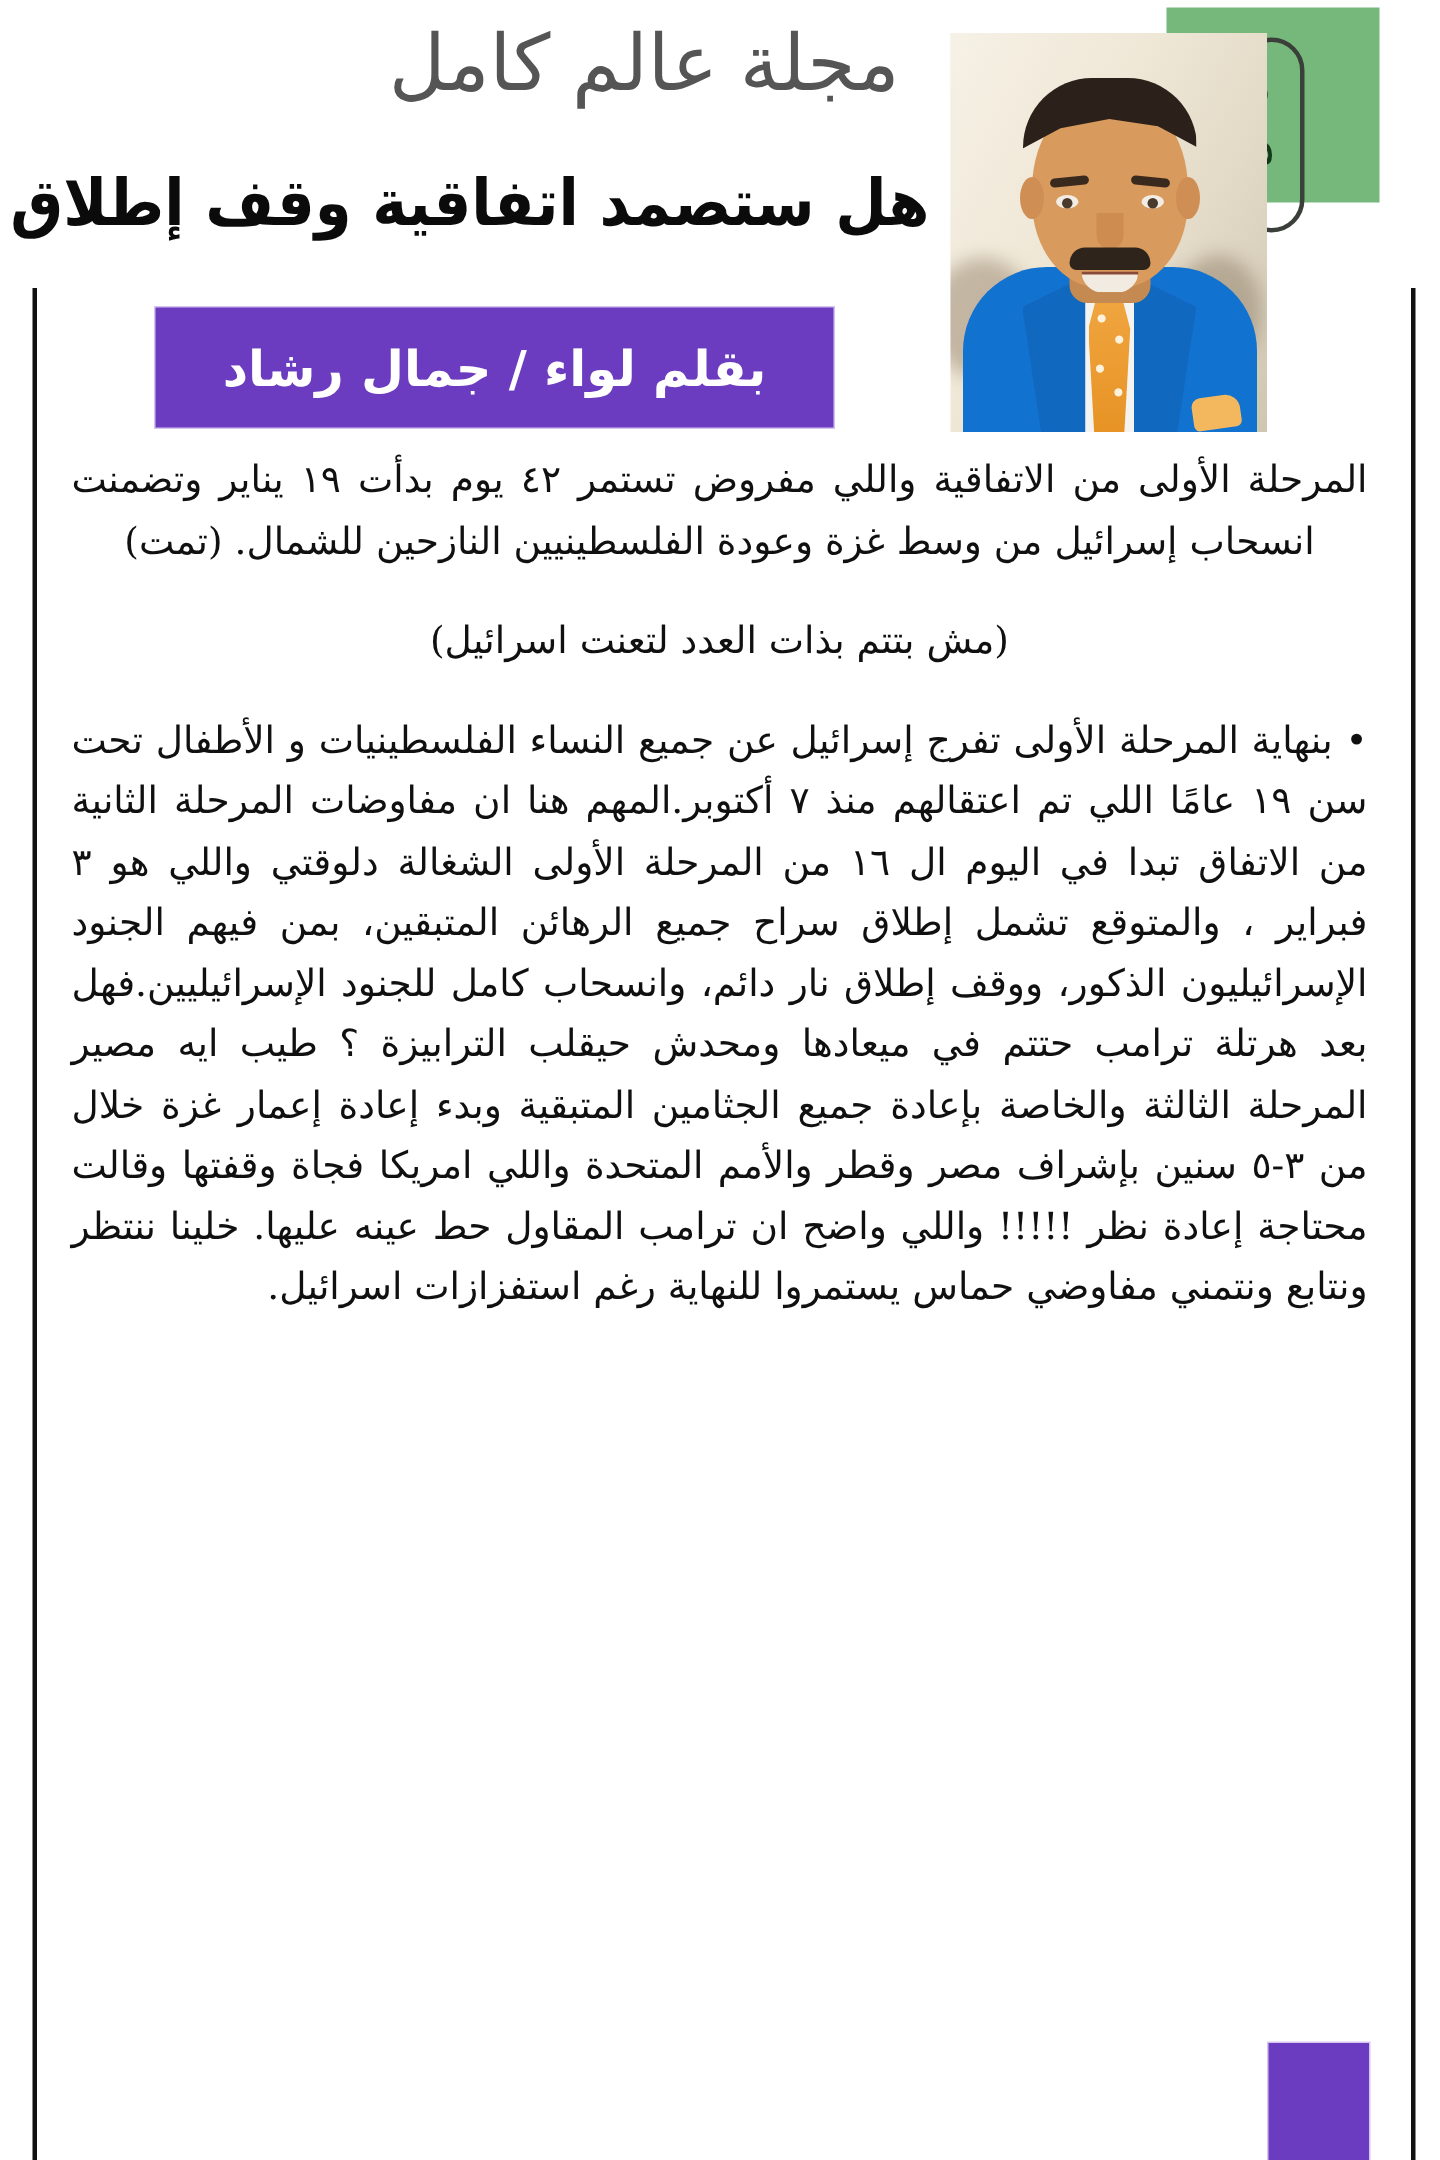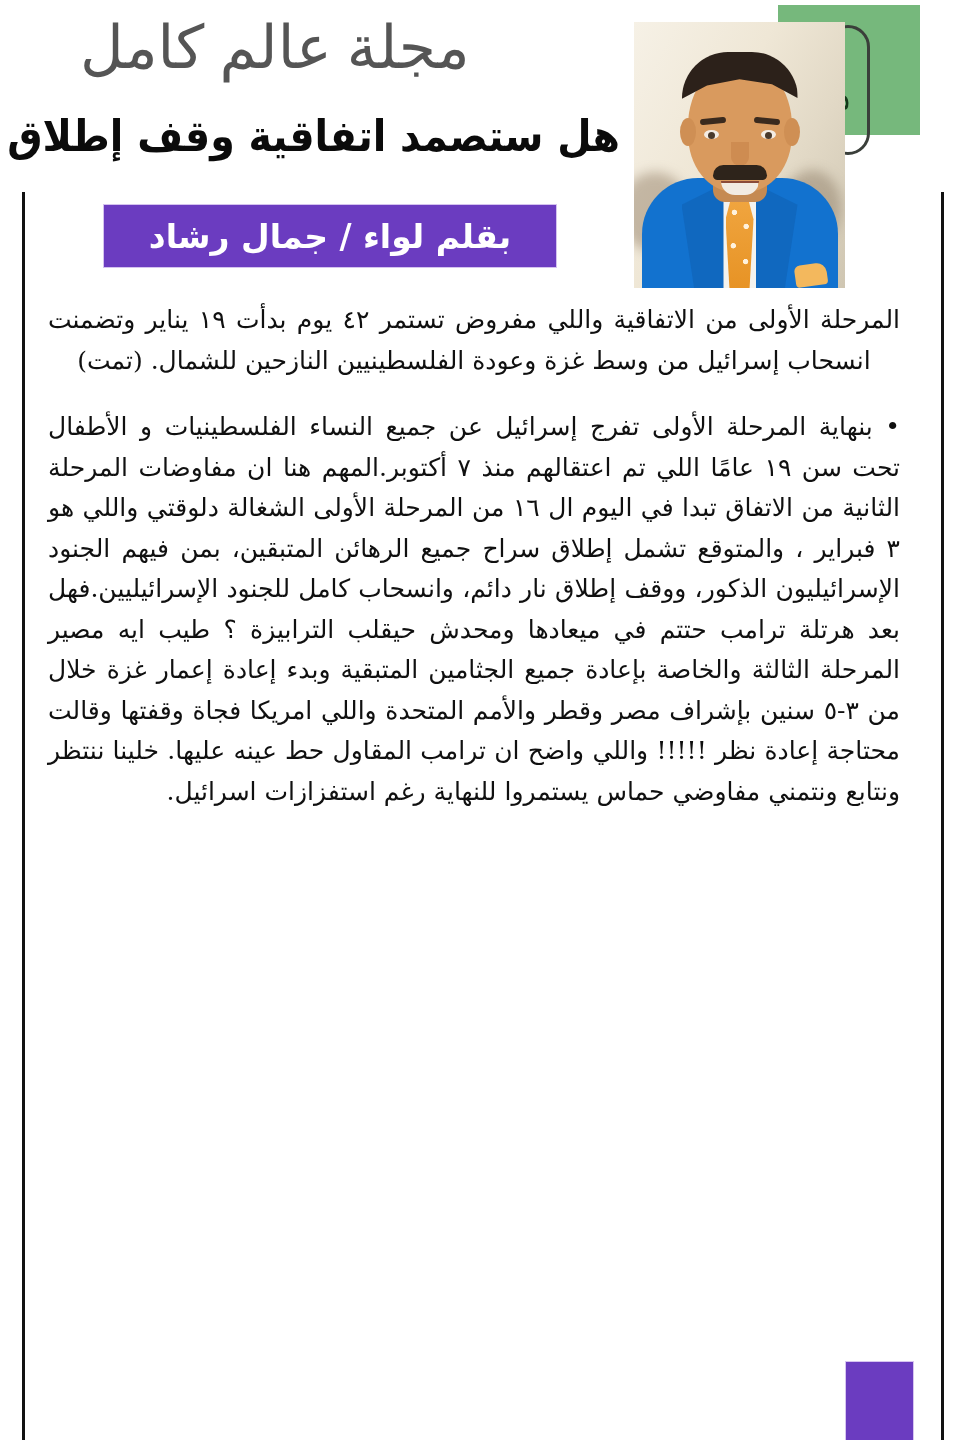--- a/index.html
+++ b/index.html
@@ -25,23 +25,23 @@
   }
   .rule-left  { left: 22px;  top: 192px; bottom: 0; }
   .rule-right { right: 16px; top: 192px; bottom: 0; }
 
   
   .masthead {
     position: absolute;
     top: 14px;
     right: 360px;
     width: 520px;
-    text-align: left;
-    font-family: Liberation Serif, serif;
-    font-size: 60px;
+    text-align: right;
+    font-family: Liberation Sans, sans-serif;
+    font-size: 52px;
     font-weight: 400;
     color: #555555;
     letter-spacing: 1px;
     line-height: 1.15;
     direction: rtl;
     white-space: nowrap;
   }
 
   
   .headline {
@@ -59,21 +59,21 @@
     transform: scaleX(0.92);
     transform-origin: right center;
   }
 
   
   .byline-banner {
     position: absolute;
     top: 205px;
     right: 404px;
     width: 452px;
-    height: 62px;
+    height: 80px;
     background: #6b3cc0;
     display: flex;
     align-items: center;
     justify-content: center;
     box-shadow: 0 0 0 1px rgba(160,120,220,0.45);
   }
   .byline-text {
     color: #ffffff;
     font-size: 33px;
     font-weight: 900;
@@ -320,21 +320,21 @@
     right: 48px;
     left: 48px;
     direction: rtl;
     text-align: justify;
     font-family: "DejaVu Serif", "Liberation Serif", serif;
     font-size: 25px;
     line-height: 1.62;
     color: #101010;
   }
   .para {
-    margin: 0 12px 26px 0;
+    margin: 0 0 26px 0;
     text-align: justify;
     text-align-last: center;
   }
   .para.flush { text-align-last: auto; }
   .para.center { text-align: center; text-align-last: center; }
 
   
   .corner-swatch {
     position: absolute;
     right: 47px;
@@ -388,16 +388,17 @@
   <div class="eye-r"></div>
   <div class="pupil-l"></div>
   <div class="pupil-r"></div>
   <div class="nose"></div>
   <div class="moustache"></div>
   <div class="mouth"></div>
 </div>
 
 <div class="article">
   <p class="para">المرحلة الأولى من الاتفاقية واللي مفروض تستمر ٤٢ يوم بدأت ١٩ يناير وتضمنت انسحاب إسرائيل من وسط غزة وعودة الفلسطينيين النازحين للشمال. (تمت)</p>
+  <p class="para center">(مش بتتم بذات العدد لتعنت اسرائيل)</p>
   <p class="para flush">• بنهاية المرحلة الأولى تفرج إسرائيل عن جميع النساء الفلسطينيات و الأطفال تحت سن ١٩ عامًا اللي تم اعتقالهم منذ ٧ أكتوبر.المهم هنا ان مفاوضات  المرحلة الثانية من الاتفاق تبدا في اليوم ال ١٦ من المرحلة الأولى الشغالة دلوقتي واللي هو ٣ فبراير ، والمتوقع تشمل إطلاق سراح جميع الرهائن المتبقين، بمن فيهم الجنود الإسرائيليون الذكور، ووقف إطلاق نار دائم، وانسحاب كامل للجنود الإسرائيليين.فهل بعد هرتلة ترامب حتتم في ميعادها ومحدش حيقلب الترابيزة ؟ طيب ايه مصير المرحلة الثالثة والخاصة بإعادة جميع الجثامين المتبقية وبدء إعادة إعمار غزة خلال من ٣-٥ سنين بإشراف مصر وقطر والأمم المتحدة واللي امريكا فجاة وقفتها وقالت محتاجة إعادة نظر !!!!! واللي واضح ان ترامب المقاول حط عينه عليها. خلينا ننتظر ونتابع ونتمني مفاوضي حماس يستمروا للنهاية رغم استفزازات اسرائيل.</p>
 </div>
 
 <div class="corner-swatch"></div>
 
 </body></html>

